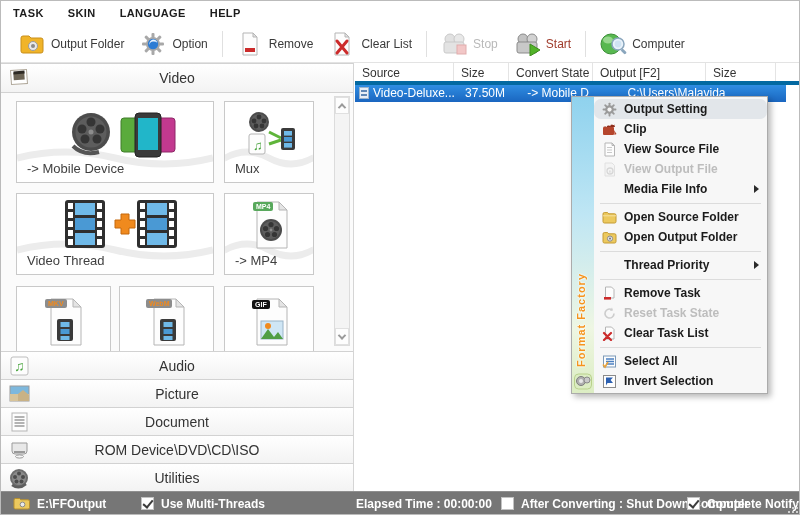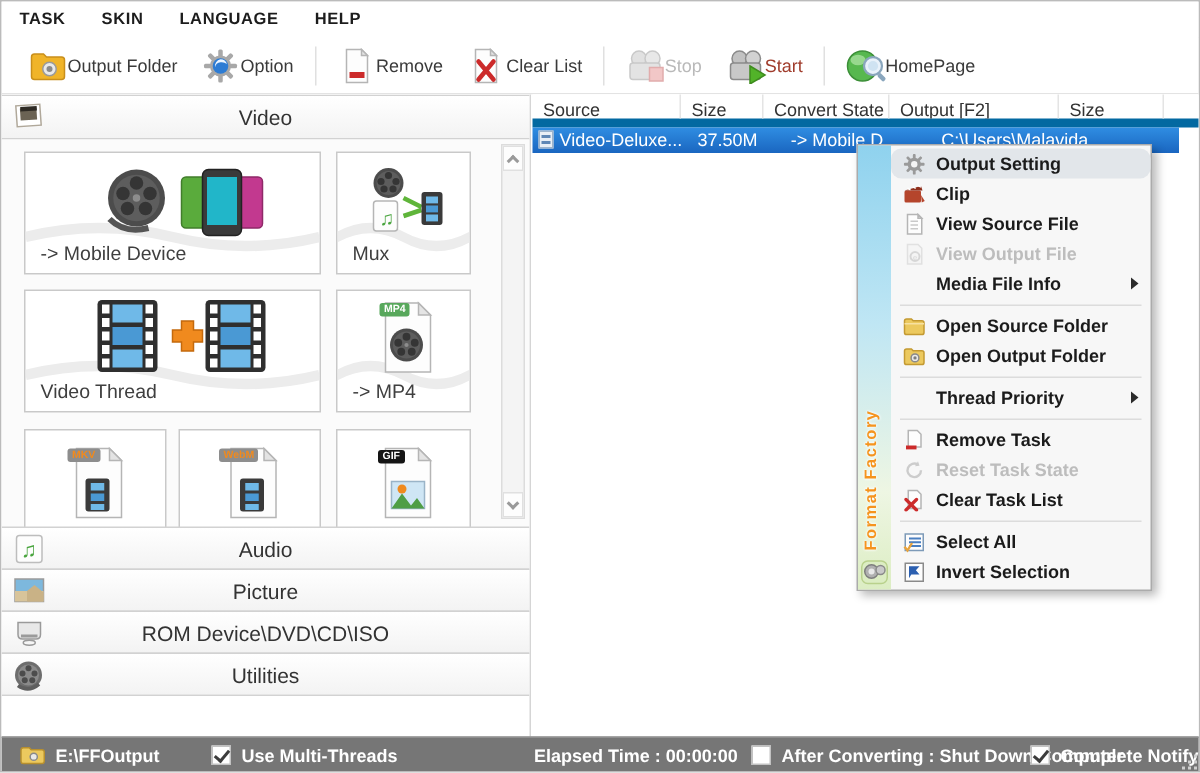--- a/index.html
+++ b/index.html
@@ -6,21 +6,21 @@
   html,body { background:#dadada; }
   body { font-family:"Liberation Sans","DejaVu Sans",sans-serif; }
   #app { position:relative; width:800px; height:515px; background:#fff; overflow:hidden; border:1px solid #bbb; }
 
   
   .menubar { position:absolute; left:0; top:0; width:800px; height:24px; background:#fff; display:flex; align-items:center; padding-left:12px; gap:24px; }
   .menubar span { font-size:11px; font-weight:700; color:#1c1c1c; letter-spacing:.4px; cursor:default; }
 
   
   .toolbar { position:absolute; left:0; top:24px; width:800px; height:38px; background:#fff; display:flex; align-items:center; padding-left:10px; border-bottom:1px solid #e3e3e3; }
-  .tbtn { display:flex; align-items:center; padding:3px 8px; cursor:pointer;justify-content:center; }
+  .tbtn { display:flex; align-items:center; gap:6px; padding:3px 8px; cursor:pointer;justify-content:center; }
   .tbtn .tlabel { font-size:12px; color:#3a3a3a; }
   .tbtn.disabled .tlabel { color:#b9b9b9; }
   .tbtn.start .tlabel { color:#a03c2c; }
   .tsep { width:1px; height:26px; background:#e0e0e0; margin:0 6px; }
   .ticon { width:26px; height:24px; position:relative; flex:0 0 auto; }
 
   
   .main { position:absolute; left:0; top:62px; width:800px; height:428px; background:#fff; }
   .sidebar { position:absolute; left:0; top:0; width:353px; height:428px; border-right:1px solid #d5d5d5; background:#fff; overflow:hidden; }
   .cat-bar { position:relative; height:29px; border:1px solid #d2d2d2; border-left:none; border-right:none; margin-top:-1px; background:linear-gradient(#ffffff,#f3f3f3); display:flex; align-items:center; justify-content:center; cursor:pointer; }
@@ -39,21 +39,21 @@
 
   .v-scroll { position:absolute; right:3px; top:3px; width:16px; height:250px; background:#f4f4f4; border:1px solid #dcdcdc; }
   .v-btn { position:absolute; left:0; width:14px; height:17px; background:#fdfdfd; border:1px solid #e0e0e0; display:flex; align-items:center; justify-content:center; cursor:pointer; }
   .v-btn.up { top:0; } .v-btn.down { bottom:0; }
   .chev { width:6px; height:6px; border-left:2px solid #9a9a9a; border-top:2px solid #9a9a9a; }
   .chev.up { transform:rotate(45deg) translate(1px,1px); }
   .chev.down { transform:rotate(225deg) translate(1px,1px); }
 
   
   .content { position:absolute; left:354px; top:0; width:446px; height:428px; background:#fff; }
-  .thead { display:flex; height:22px; border-bottom:6px solid #0369a1; background:#fff; }
+  .thead { display:flex; height:22px; border-bottom:4px solid #0369a1; background:#fff; }
   .th { font-size:12px; color:#333; padding:3px 0 0 7px; border-right:1px solid #e4e4e4; cursor:pointer; white-space:nowrap; overflow:hidden; }
   .trow { display:flex; height:17px; width:431px; background:linear-gradient(#2f8de2,#1a66c0); color:#fff; cursor:pointer;text-align:center; }
   .td { font-size:12px; padding:1px 0 0 7px; white-space:nowrap; overflow:hidden; }
   .file-ic { display:inline-block; width:10px; height:12px; background:#e8eef5; border:1px solid #9db4cc; margin:1px 4px 0 2px; vertical-align:top; position:relative; }
   .file-ic::after{ content:""; position:absolute; left:1px; top:2px; width:6px; height:2px; background:#5f87b5; box-shadow:0 4px 0 #5f87b5; }
 
   
   .cmenu { position:absolute; left:570px; top:95px; width:197px; background:#f7f7f7; border:1px solid #ababab; box-shadow:3px 3px 6px rgba(0,0,0,.28); display:flex; z-index:10; }
   .cm-strip { width:22px; position:relative; background:linear-gradient(#8fd2ee 0%, #bfe6f4 40%, #eef6e3 78%, #dcedc3 100%); }
   .cm-banner { position:absolute; left:3px; bottom:26px; writing-mode:vertical-rl; transform:rotate(180deg); font-size:11px; font-weight:700; color:#f5941e; letter-spacing:1px; text-shadow:0 0 2px #fff,0 0 2px #fff; white-space:nowrap; }
@@ -167,21 +167,21 @@
     <div class="tbtn">
       <span class="ticon">
         <svg width="28" height="24" viewBox="0 0 28 24">
             <circle cx="11" cy="12" r="10" fill="#57b84f" stroke="#3c8f38"></circle>
             <ellipse cx="8" cy="8" rx="5" ry="3.5" fill="#a8e09e" opacity="0.8"></ellipse>
             <circle cx="18" cy="12" r="6" fill="#e9f2fa" stroke="#8aa6bd" stroke-width="1.5"></circle>
             <circle cx="18" cy="12" r="3.4" fill="#cfe3f2"></circle>
             <rect x="22.2" y="16.5" width="3" height="6" rx="1.2" transform="rotate(-45 23.7 19.5)" fill="#8aa6bd"></rect>
           </svg>
       </span>
-      <span class="tlabel">HomePage</span>
+      <span class="tlabel">Computer</span>
     </div>
   </div>
 
   <div class="main">
 
     <div class="sidebar">
       <div class="cat-bar video-header">
         <span class="cat-icon">
           <svg width="24" height="22" viewBox="0 0 24 22">
               <rect x="3" y="3" width="16" height="14" fill="#fff" stroke="#b0a89a" transform="rotate(-4 11 10)"></rect>
@@ -361,20 +361,29 @@
               <rect x="2" y="3" width="19" height="15" fill="#7db8dd" stroke="#9a9a9a"></rect>
               <rect x="2" y="11" width="19" height="7" fill="#d8c49a"></rect>
               <path d="M10 11 l5-4 6 5 v6 H10 z" fill="#c9b286"></path>
             </svg>
         </span>
         <span class="cat-label">Picture</span>
       </div>
       <div class="cat-bar">
         <span class="cat-icon">
           <svg width="24" height="22" viewBox="0 0 24 22">
+              <rect x="4" y="2" width="15" height="18" fill="#fdfdfd" stroke="#b5b5b5"></rect>
+              <path d="M6.5 6 h10 M6.5 9 h10 M6.5 12 h10 M6.5 15 h10" stroke="#9a9a9a" stroke-width="1.4"></path>
+            </svg>
+        </span>
+        <span class="cat-label">Document</span>
+      </div>
+      <div class="cat-bar">
+        <span class="cat-icon">
+          <svg width="24" height="22" viewBox="0 0 24 22">
               <path d="M4 4 h15 v8 q0 3-3 3 H7 q-3 0-3-3 z" fill="#e8e8e8" stroke="#9a9a9a"></path>
               <rect x="6" y="12" width="11" height="2" fill="#9a9a9a"></rect>
               <ellipse cx="11.5" cy="17.5" rx="4" ry="1.6" fill="none" stroke="#9a9a9a"></ellipse>
             </svg>
         </span>
         <span class="cat-label">ROM Device\DVD\CD\ISO</span>
       </div>
       <div class="cat-bar">
         <span class="cat-icon">
           <svg width="24" height="22" viewBox="0 0 24 22">

